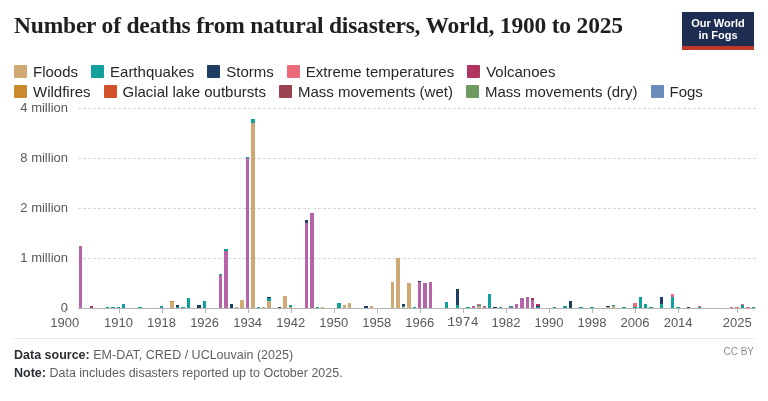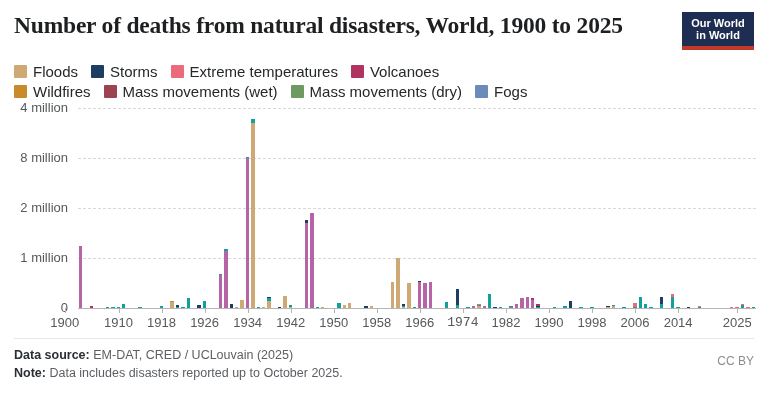--- a/index.html
+++ b/index.html
@@ -163,62 +163,70 @@
   }
   .footer-line {
     font-size: 12.5px;
     color: #5b5f63;
     line-height: 18px;
     white-space: nowrap;
   }
   .footer-line b { color: #2b2f33; font-weight: 700; }
   .footer-license {
     position: absolute;
-    right: 0; top: 8px;
-    font-size: 12px;
+    right: 0; top: 0;
+    font-size: 10px;
     color: #8a8d90;
     text-align: right;
   }
 </style>
 </head>
 <body>
 
 <div id="root">
 
   <div class="header">
     <h1 class="chart-title">Number of deaths from natural disasters, World, 1900 to 2025</h1>
     <div class="owid-logo">
       <div>Our World</div>
-      <div>in World</div>
+      <div>in Fogs</div>
     </div>
   </div>
 
   <div class="legend" id="legend">
       <div class="legend-row">
         <div class="legend-item">
           <span class="legend-swatch" style="background: rgb(207, 169, 116);"></span>
           <span class="legend-label">Floods</span>
         </div>
         <div class="legend-item">
+          <span class="legend-swatch" style="background: rgb(16, 161, 157);"></span>
+          <span class="legend-label">Earthquakes</span>
+        </div>
+        <div class="legend-item">
           <span class="legend-swatch" style="background: rgb(29, 61, 99);"></span>
           <span class="legend-label">Storms</span>
         </div>
         <div class="legend-item">
           <span class="legend-swatch" style="background: rgb(235, 107, 122);"></span>
           <span class="legend-label">Extreme temperatures</span>
         </div>
         <div class="legend-item">
           <span class="legend-swatch" style="background: rgb(177, 51, 95);"></span>
           <span class="legend-label">Volcanoes</span>
         </div>
       </div>
       <div class="legend-row">
         <div class="legend-item">
           <span class="legend-swatch" style="background: rgb(201, 138, 46);"></span>
           <span class="legend-label">Wildfires</span>
+        </div>
+        <div class="legend-item">
+          <span class="legend-swatch" style="background: rgb(212, 82, 42);"></span>
+          <span class="legend-label">Glacial lake outbursts</span>
         </div>
         <div class="legend-item">
           <span class="legend-swatch" style="background: rgb(156, 66, 80);"></span>
           <span class="legend-label">Mass movements (wet)</span>
         </div>
         <div class="legend-item">
           <span class="legend-swatch" style="background: rgb(110, 154, 98);"></span>
           <span class="legend-label">Mass movements (dry)</span>
         </div>
         <div class="legend-item">

